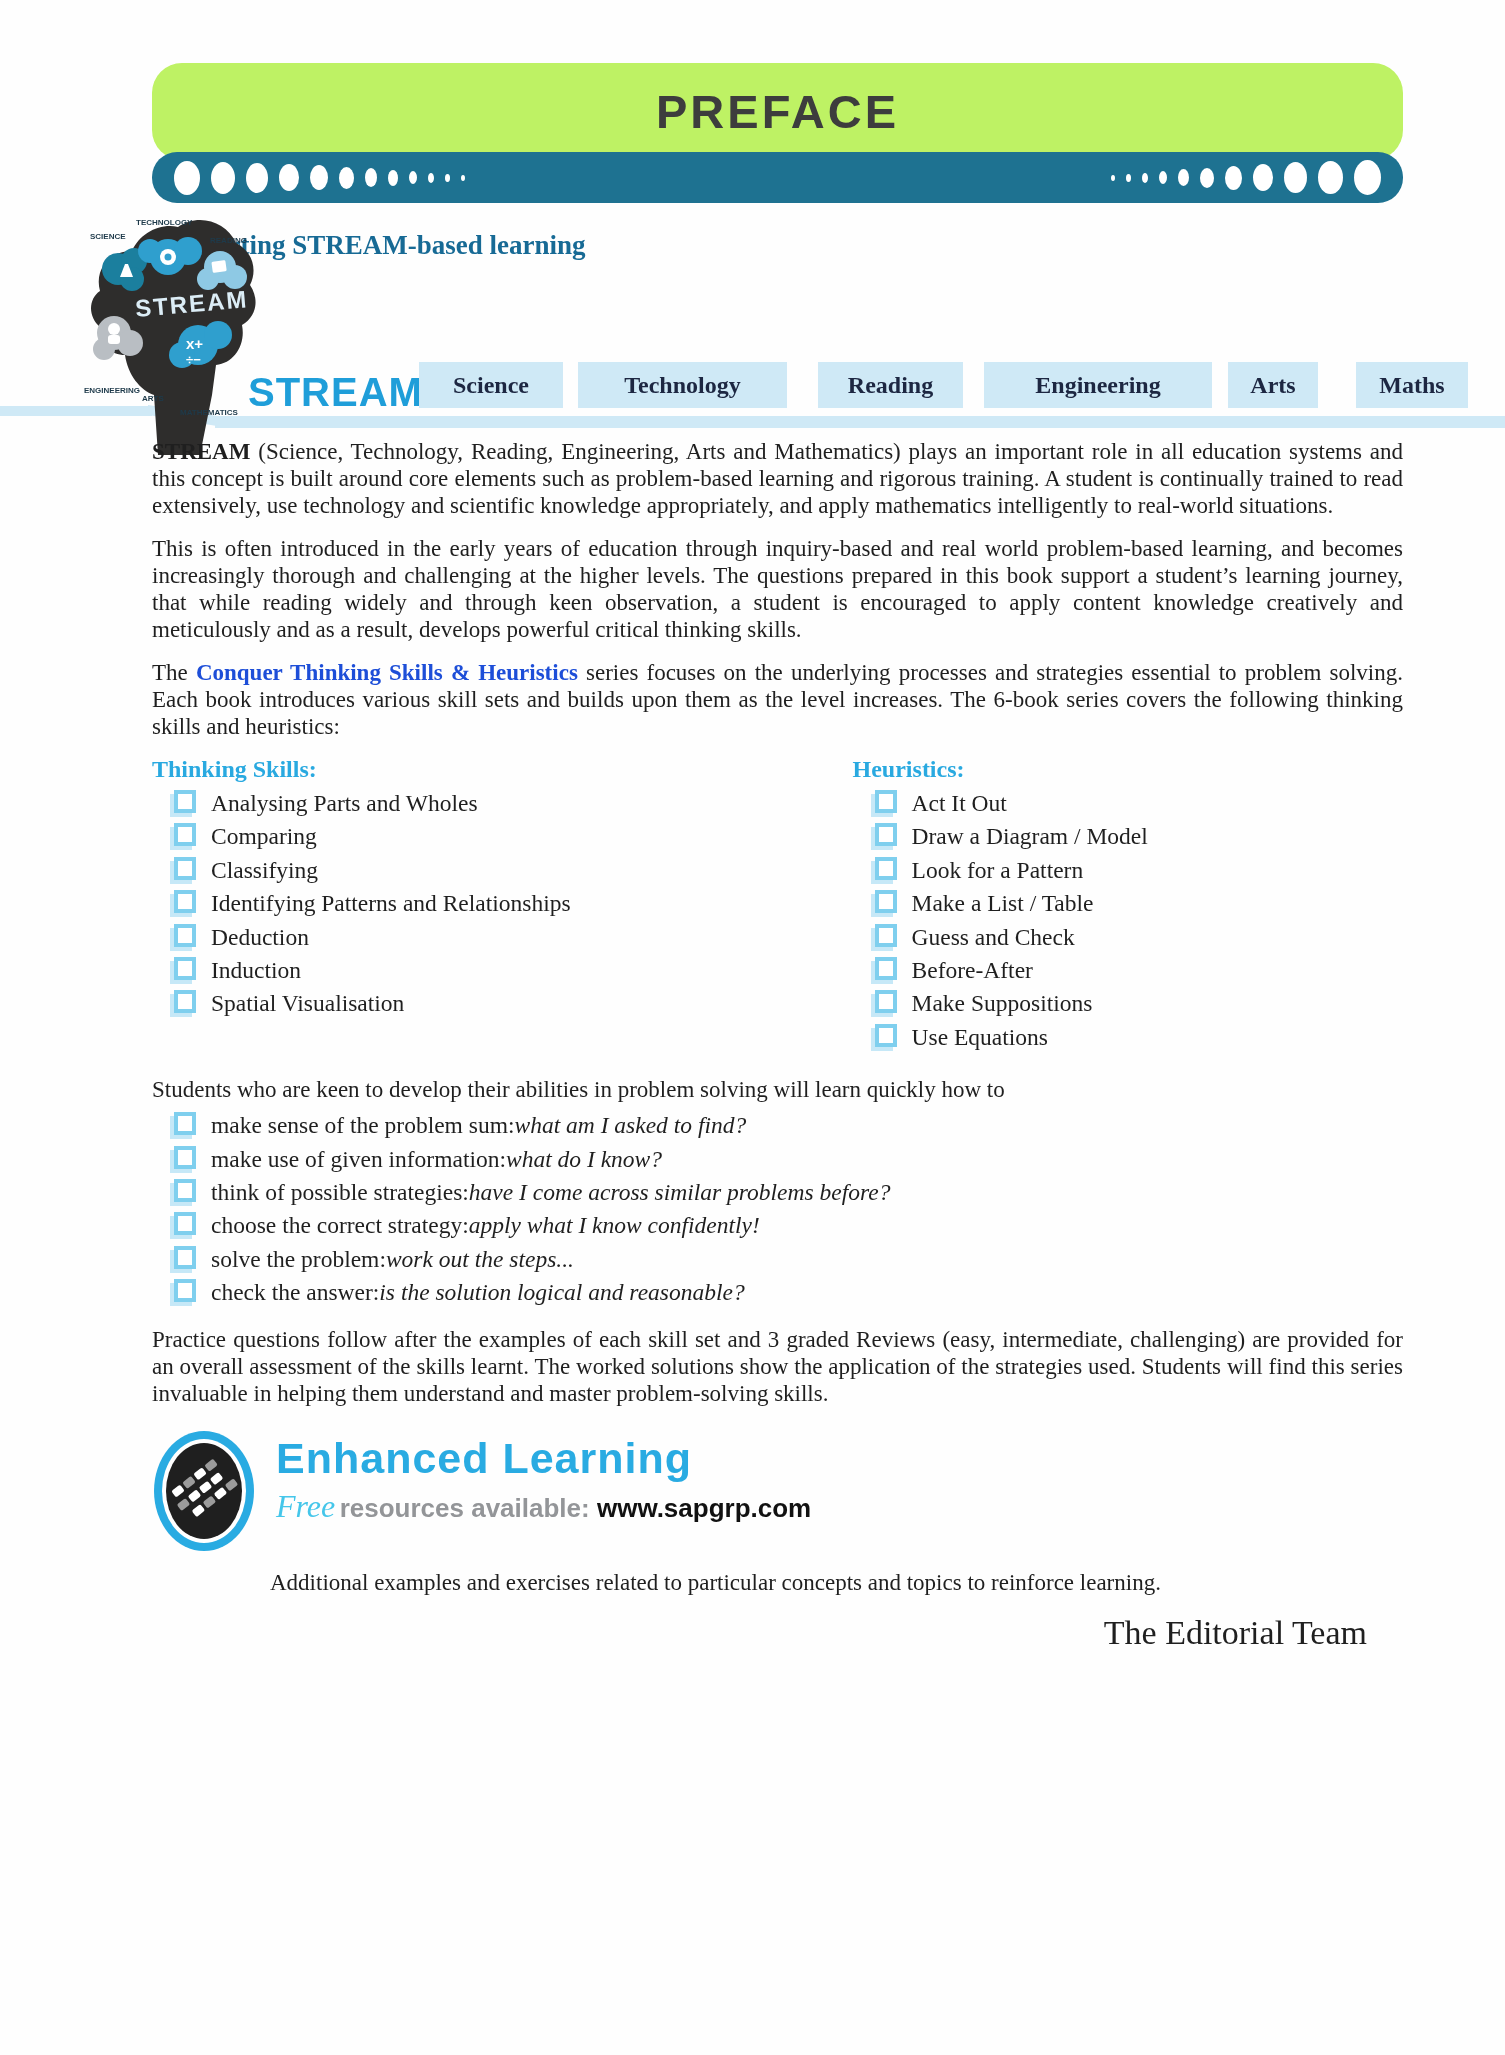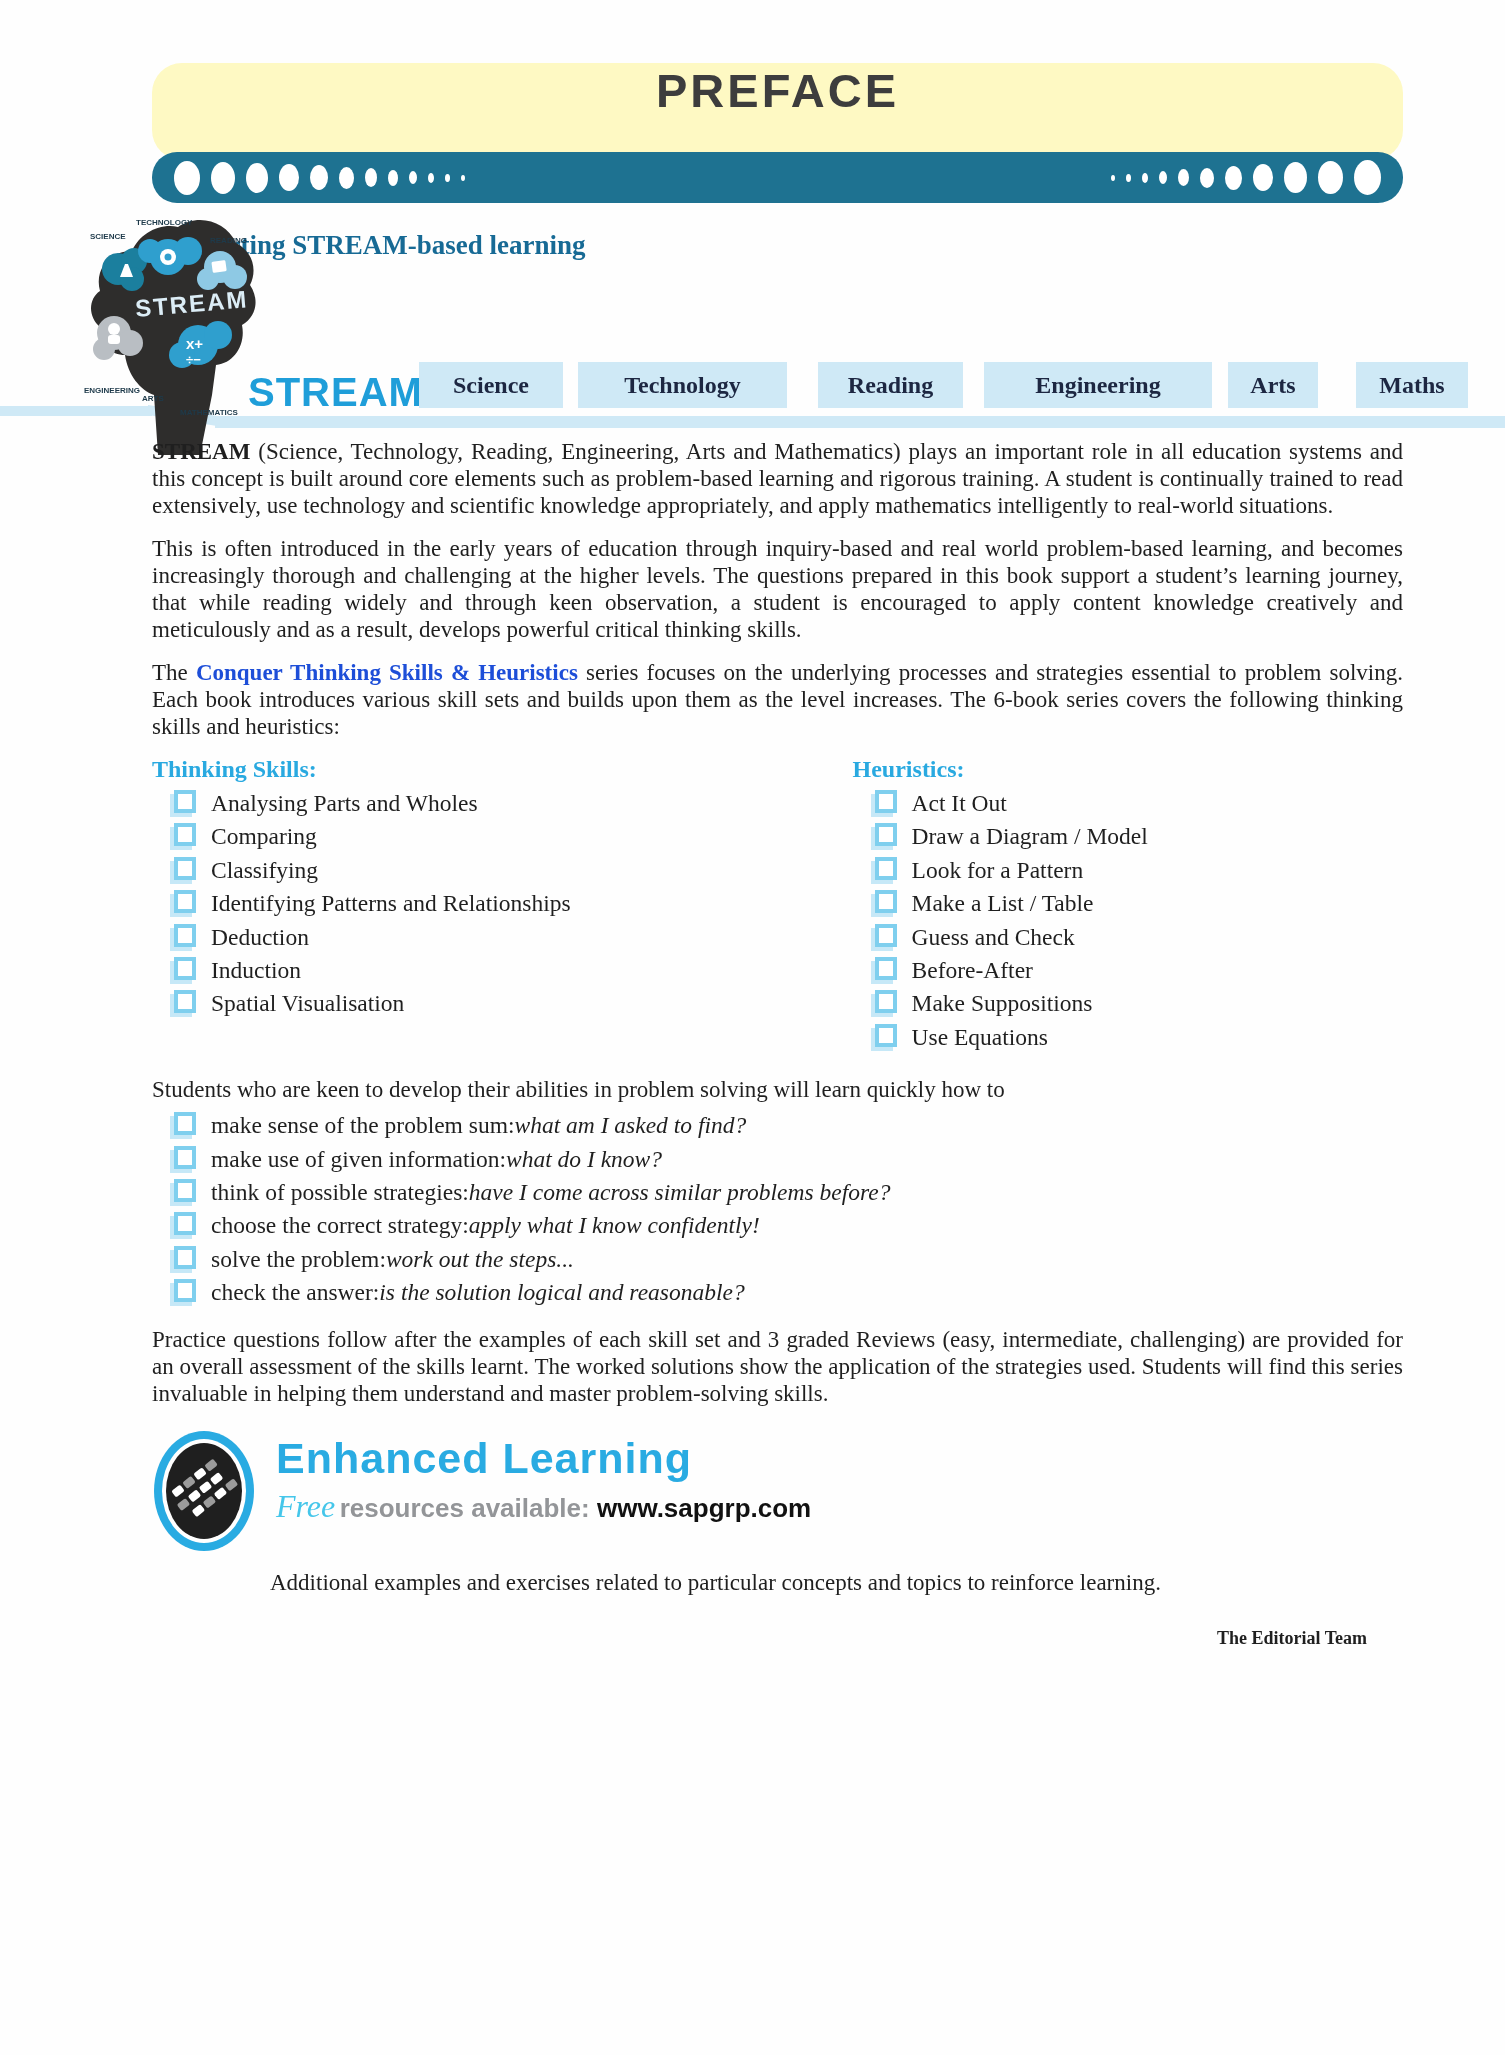--- a/index.html
+++ b/index.html
@@ -1,21 +1,21 @@
 <!DOCTYPE html>
 <html><head>
 <meta charset="utf-8">
 <style>
   html,body{margin:0;padding:0;background:#e8e8e8;}
   .sheet{position:relative;width:1505px;height:2055px;background:#fefefe;overflow:hidden;
          font-family:"Liberation Serif",serif;color:#1f1f1f;}
 
   
   .preface-banner{position:absolute;left:152px;top:63px;width:1251px;height:97px;
-    background:#fef9c3;border-radius:30px;display:flex;align-items:flex-start;justify-content:center;}
+    background:#bef264;border-radius:30px;display:flex;align-items:center;justify-content:center;}
   .preface-title{font-family:"Liberation Sans",sans-serif;font-weight:900;font-size:47px;
     letter-spacing:3px;color:#3d3d3d;}
   .dot-bar{position:absolute;left:152px;top:152px;width:1251px;height:51px;background:#1e7291;
     border-radius:25px;display:flex;align-items:center;justify-content:space-between;
     padding:0 22px;box-sizing:border-box;}
   .dot-group{display:flex;align-items:center;gap:11px;}
   .dot{background:#fff;border-radius:50%;}
 
   
   .support-heading{position:absolute;left:155px;top:230px;font-size:27px;font-weight:bold;
@@ -55,21 +55,21 @@
   .enhanced{display:flex;align-items:flex-start;margin-top:22px;}
   .enhanced-text{margin-left:20px;padding-top:6px;}
   .enhanced-title{font-family:"Liberation Sans",sans-serif;font-weight:800;font-size:43px;
     color:#29abe2;letter-spacing:1px;line-height:1.1;}
   .enhanced-sub{margin-top:6px;font-family:"Liberation Sans",sans-serif;}
   .free-word{font-family:"Liberation Serif",serif;font-style:italic;font-size:32px;color:#45c6ea;}
   .resources-text{font-size:26px;font-weight:bold;color:#939598;}
   .enhanced-url{font-size:26px;font-weight:bold;color:#111;}
   .enhanced-note{margin:16px 0 0 118px !important;}
 
-  .signature{margin-top:32px;text-align:right;padding-right:36px;font-weight:bold;font-size:18px;}
+  .signature{margin-top:18px;text-align:right;padding-right:36px;font-weight:normal;font-size:34px;}
 </style>
 </head>
 <body>
 
 <div class="sheet">
 
   <div class="preface-banner">
     <div class="preface-title">PREFACE</div>
   </div>
   <div class="dot-bar">

